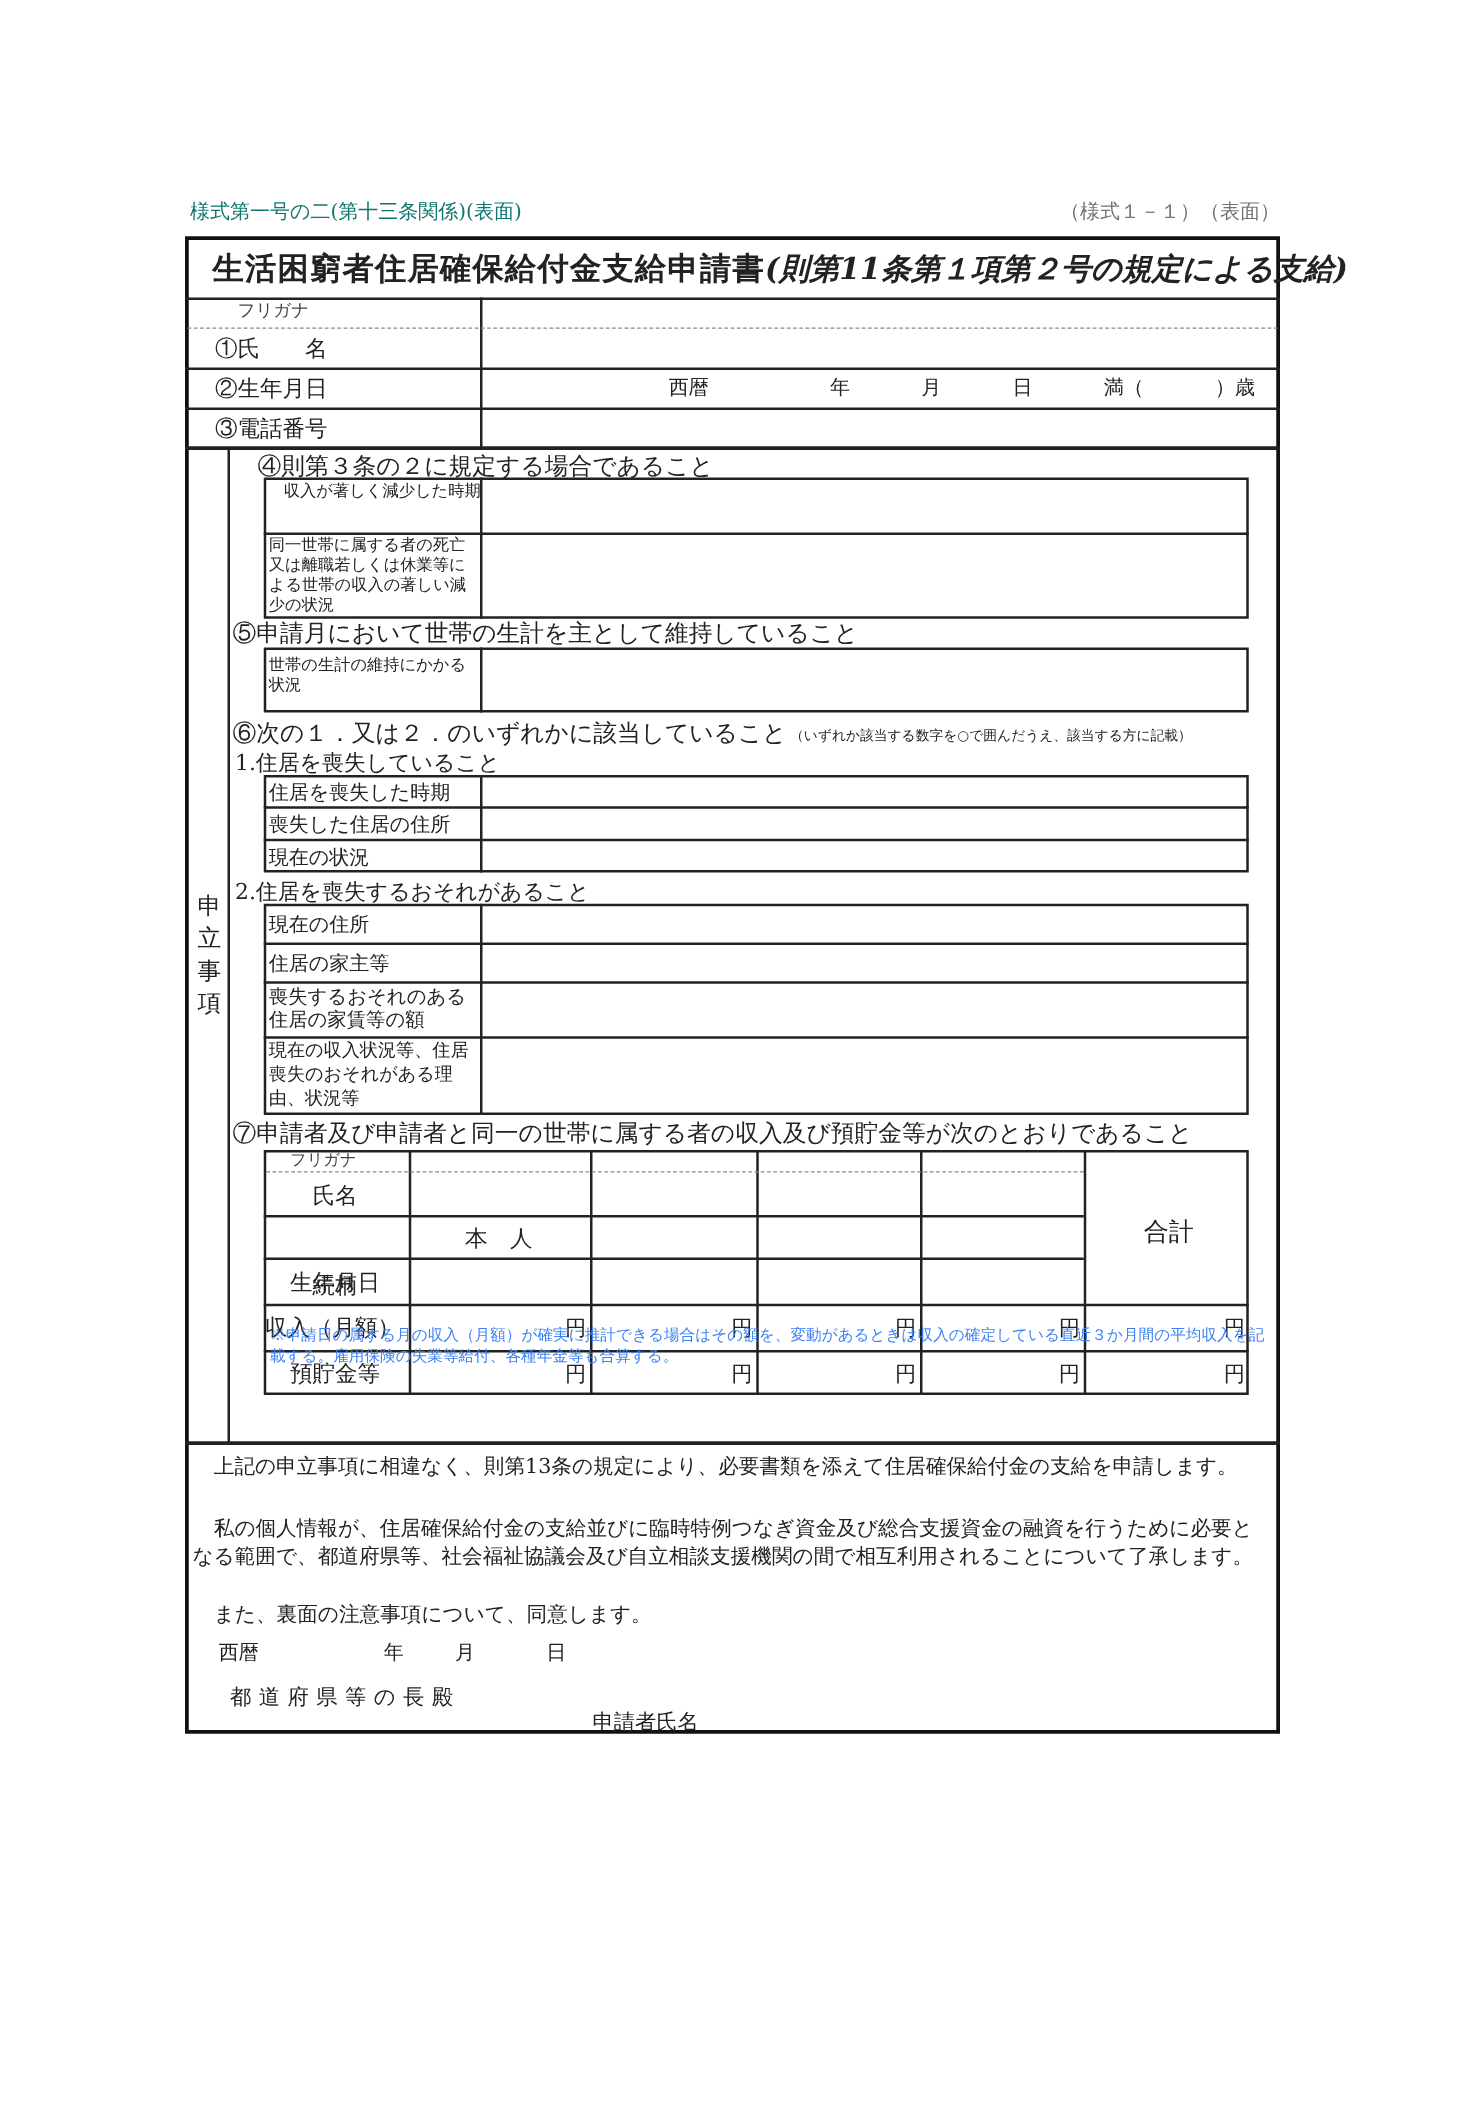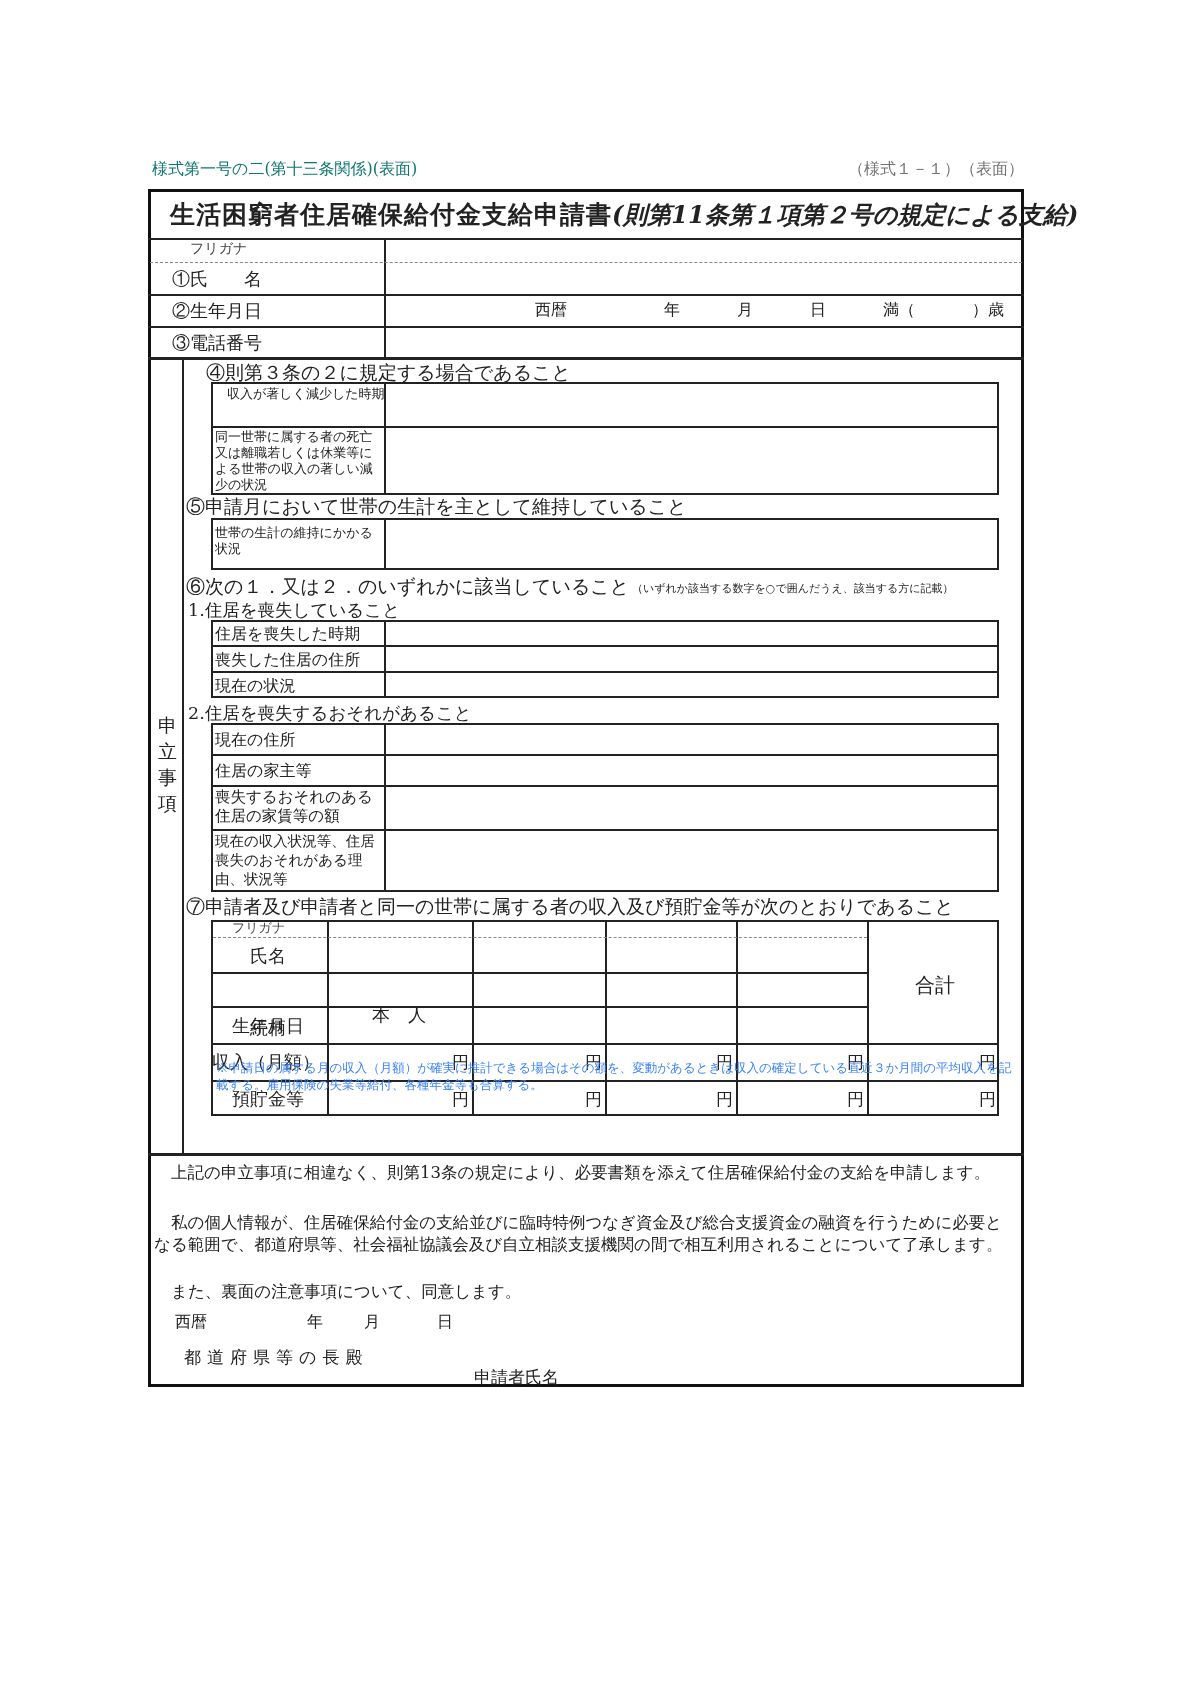--- a/index.html
+++ b/index.html
@@ -123,21 +123,21 @@
 <div class="line" style="left:211px;top:1043px;width:788px;height:2px;"></div>
 <div class="line" style="left:211px;top:1080px;width:788px;height:2px;"></div>
 
 <div class="lbl" style="left:232px;top:919px;font-size:13px;color:#444;">フリガナ</div>
 <div class="lbl" style="left:250px;top:944px;font-size:18px;">氏名</div>
 <div class="lbl" style="left:250px;top:979px;font-size:18px;margin-top:37px;">続柄</div>
 <div class="lbl" style="left:232px;top:1014px;font-size:18px;">生年月日</div>
 <div class="lbl" style="left:212px;top:1050px;font-size:18px;">収入（月額）</div>
 <div class="lbl" style="left:232px;top:1087px;font-size:18px;">預貯金等</div>
 
-<div class="lbl" style="left:372px;top:979px;font-size:18px;margin-top:24px;">本　人</div>
+<div class="lbl" style="left:372px;top:979px;font-size:18px;">本　人</div>
 <div class="lbl" style="left:915px;top:972px;font-size:20px;">合計</div>
 
 <div class="abs" style="left:330px;top:922px;width:141px;height:49px;"></div>
 <div class="abs" style="left:475px;top:922px;width:129px;height:49px;"></div>
 <div class="abs" style="left:608px;top:922px;width:127px;height:49px;"></div>
 <div class="abs" style="left:739px;top:922px;width:127px;height:49px;"></div>
 <div class="abs" style="left:475px;top:975px;width:129px;height:30px;"></div>
 <div class="abs" style="left:608px;top:975px;width:127px;height:30px;"></div>
 <div class="abs" style="left:739px;top:975px;width:127px;height:30px;"></div>
 <div class="abs" style="left:330px;top:1009px;width:141px;height:33px;"></div>

